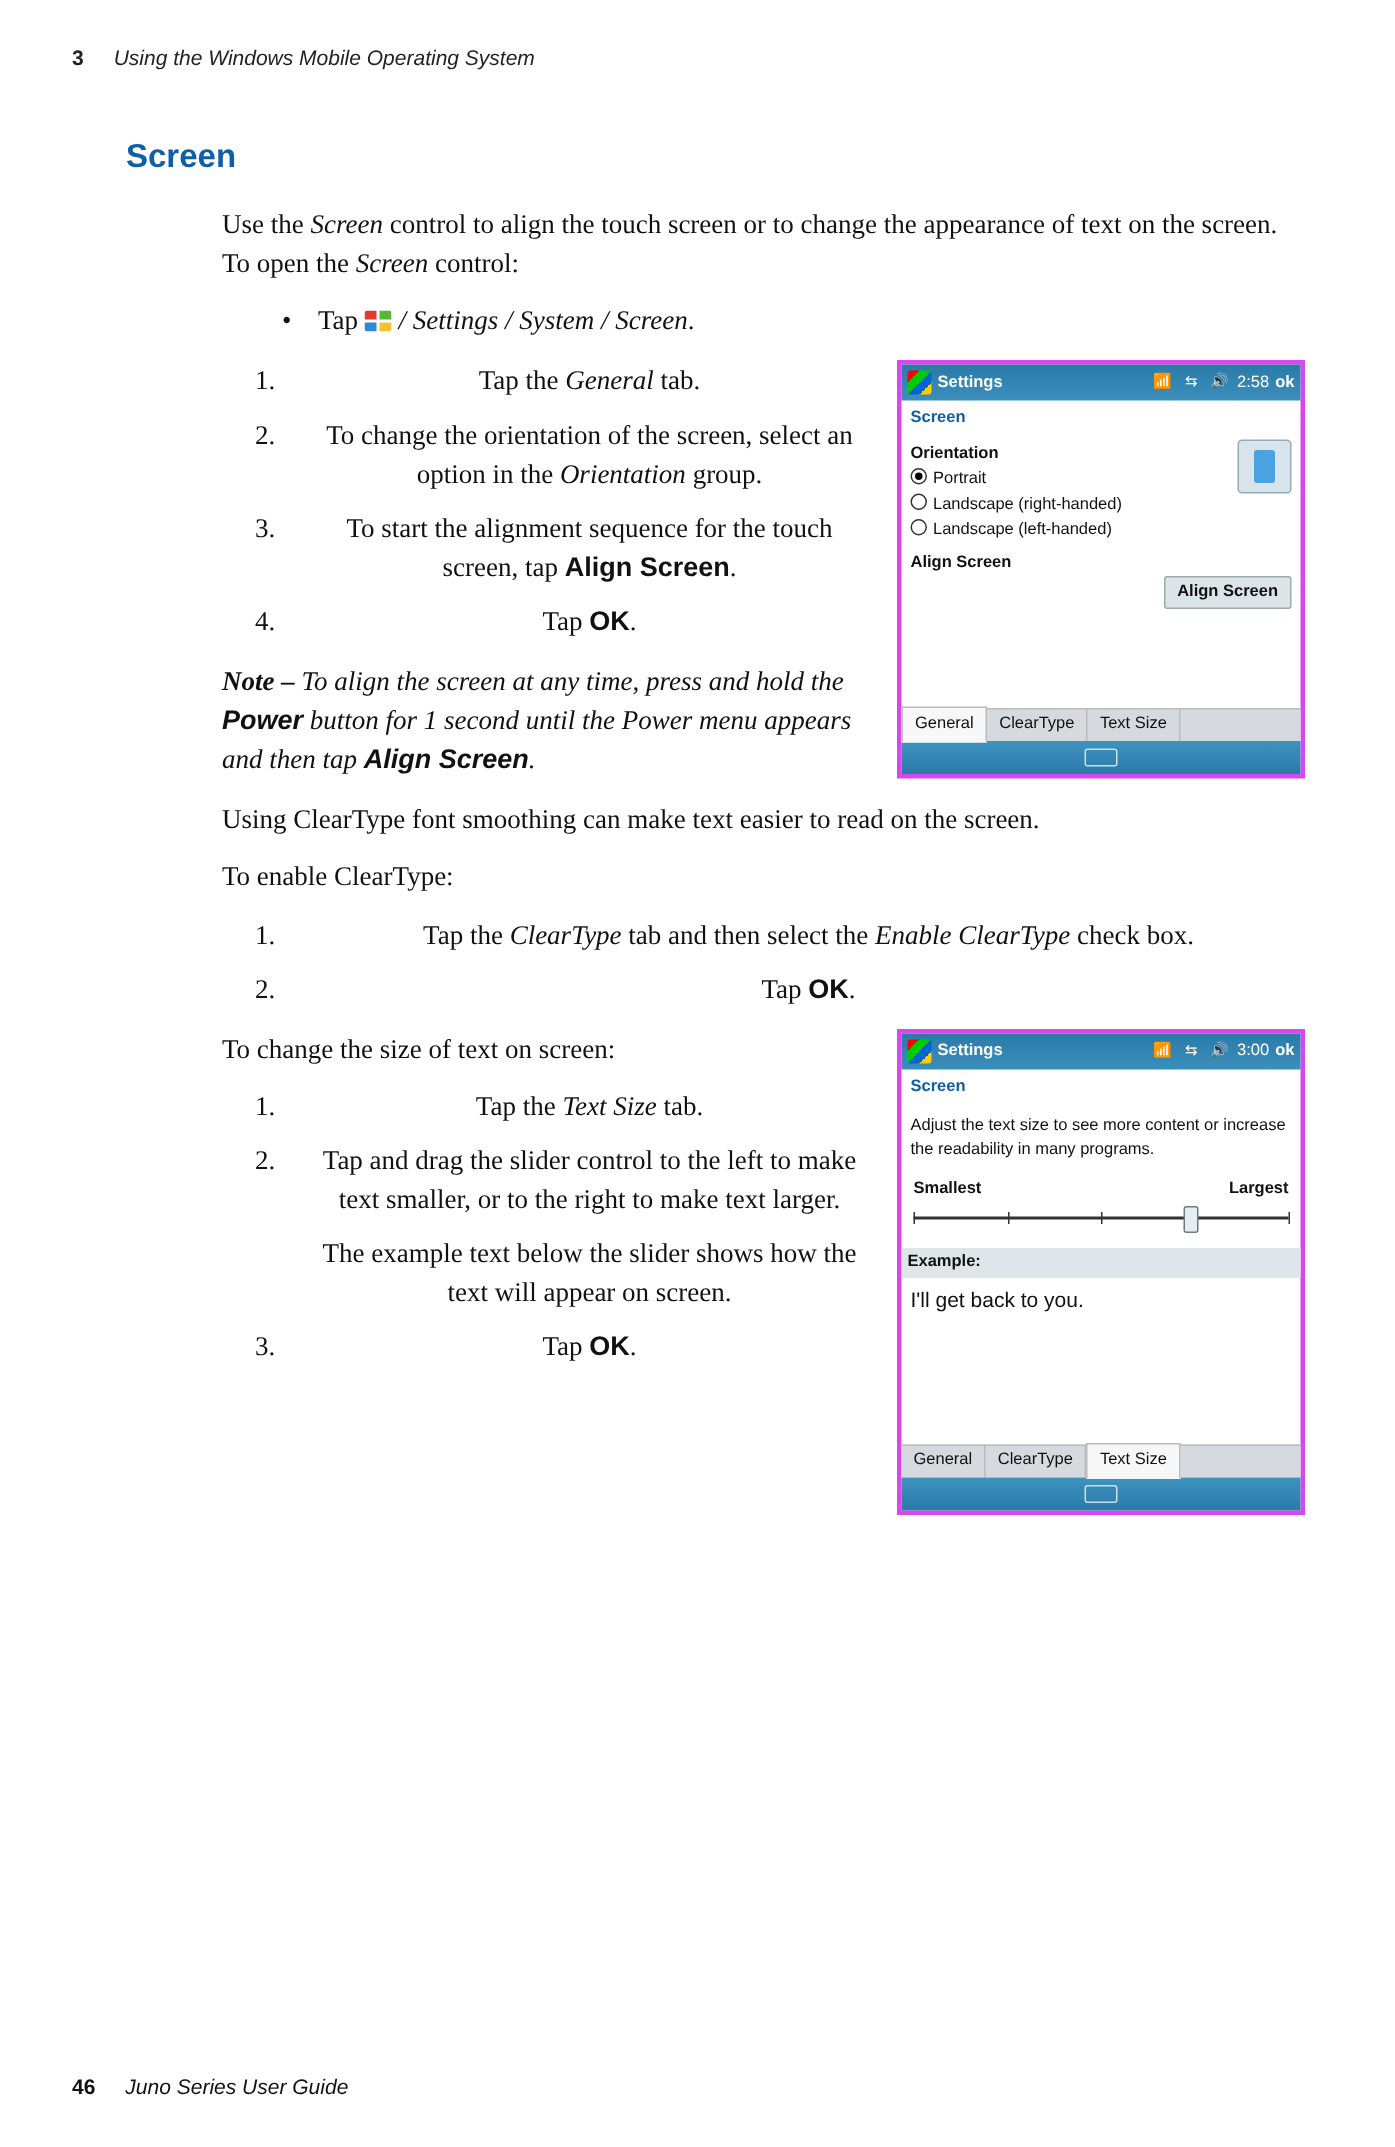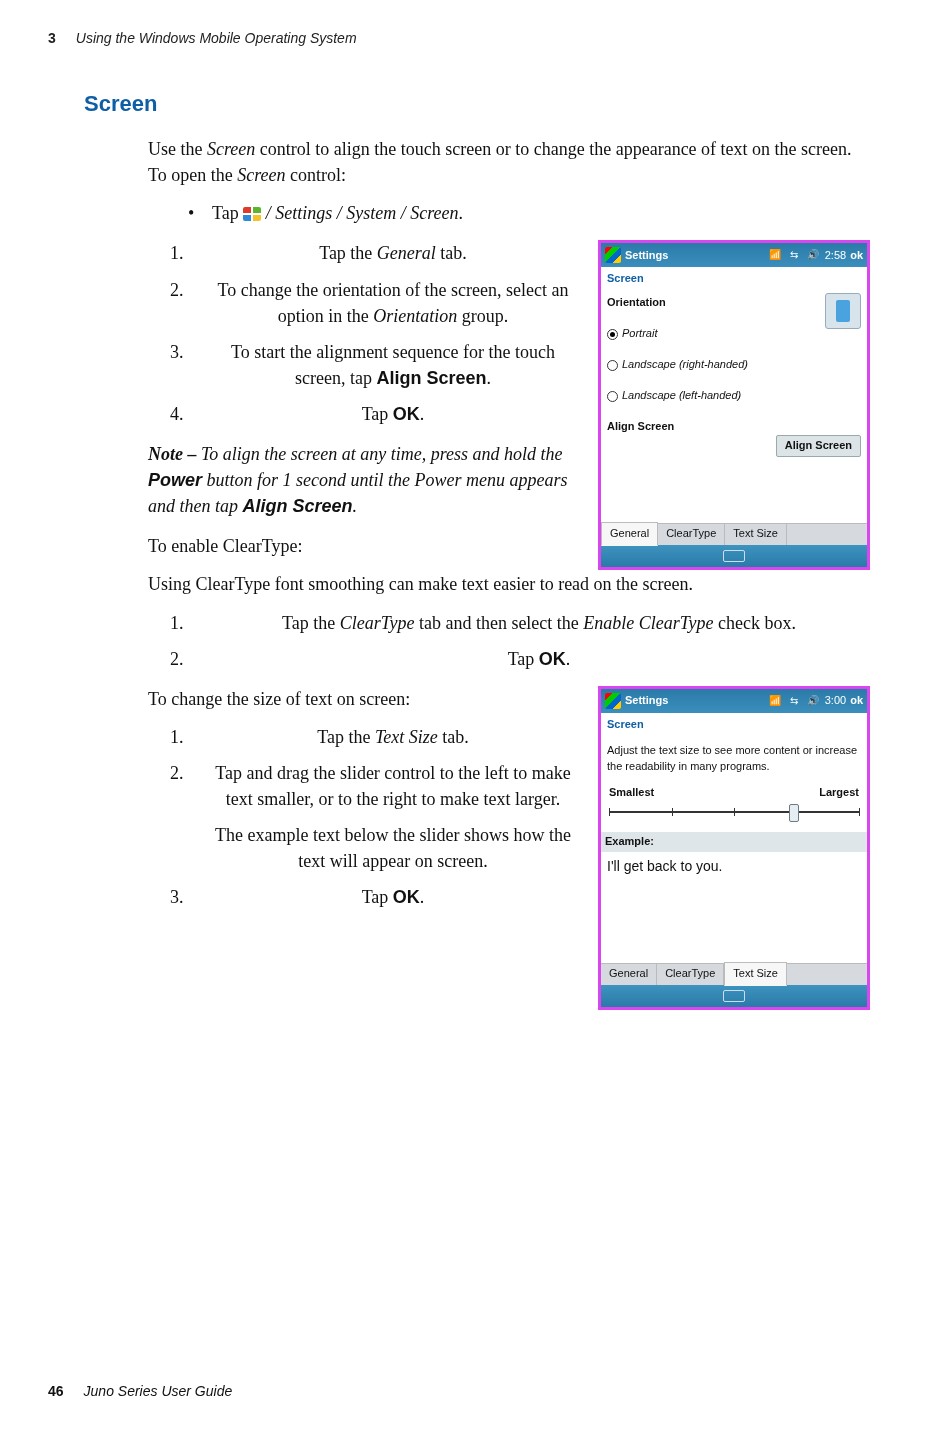--- a/index.html
+++ b/index.html
@@ -76,21 +76,21 @@
     padding: 0 4px;
     gap: 4px;
   }
   .sc-titlebar .wflag { width: 16px; height: 16px; background: linear-gradient(135deg,#f00 0 25%,#0c0 0 50%,#06c 0 75%,#fc0 0); border-radius:2px;}
   .sc-titlebar .tlabel { font-weight: bold; flex: 1; }
   .sc-titlebar .ticon { width: 15px; height: 14px; font-size:10px; text-align:center; }
   .sc-titlebar .ok { font-weight: bold; font-size:11px; }
   .sc-sub { color: #0f5fa6; font-weight: bold; padding: 4px 6px; }
   .sc-body { padding: 2px 6px 6px 6px; min-height: 100px; position:relative;}
   .sc-grp-title { font-weight: bold; margin-top:2px;}
-  .radio-row { display:flex; align-items:center; gap:4px; margin:15px 0;font-style:italic;}
+  .radio-row { display:flex; gap:4px; margin:1px 0;}
   .radio { width:11px;height:11px;border:1px solid #333;border-radius:50%;display:inline-flex;align-items:center;justify-content:center;}
   .radio.sel::after{content:"";width:5px;height:5px;background:#000;border-radius:50%;}
   .orient-btn { position:absolute; right:6px; top:2px; width:36px;height:36px; background:#d8e4ec;border:1px solid #9ab;border-radius:3px;display:flex;align-items:center;justify-content:center;}
   .orient-btn .dev { width:14px;height:22px;background:#4aa3de;border-radius:2px;}
   .align-desc { font-size: 10.5px; margin:2px 0 6px 0;}
   .align-btn { float:right; font-size:11px;font-weight:bold; padding:2px 8px; background:#dde4e8;border:1px solid #9aa;border-radius:2px;}
   .sc-tabs { display:flex; background:#d6dadf; border-top:1px solid #bbb; height:22px; align-items:flex-end;}
   .sc-tabs .tab { padding:3px 8px; font-size:11px; border-right:1px solid #bbb;}
   .sc-tabs .tab.active { background:#f7f7f7; border-top:1px solid #bbb;border-left:1px solid #bbb;border-right:1px solid #bbb; border-bottom:1px solid #f7f7f7; margin-bottom:-1px;}
   .sc-foot { height:22px; background:linear-gradient(#3e93bf,#2a7aa8); display:flex; justify-content:center; align-items:center;}
@@ -186,22 +186,22 @@
         <li><span>To change the orientation of the screen, select an option in the </span><em class="it">Orientation</em><span> group.</span></li>
         <li><span>To start the alignment sequence for the touch screen, tap </span><span class="sans-b">Align Screen</span><span>.</span></li>
         <li><span>Tap </span><span class="sans-b">OK</span><span>.</span></li>
       </ol>
       <p class="note-block">
         <span class="lead">Note – </span><span>To align the screen at any time, press and hold the </span><span class="sans-b">Power</span><span> button for 1 second until the Power menu appears and then tap </span><span class="sans-b">Align Screen</span><span>.</span>
       </p>
     </div>
   </div>
 
+  <p class="para">Using ClearType font smoothing can make text easier to read on the screen.</p>
   <p class="para">To enable ClearType:</p>
-  <p class="para">Using ClearType font smoothing can make text easier to read on the screen.</p>
   <ol class="steps">
     <li><span>Tap the </span><em class="it">ClearType</em><span> tab and then select the </span><em class="it">Enable ClearType</em><span> check box.</span></li>
     <li><span>Tap </span><span class="sans-b">OK</span><span>.</span></li>
   </ol>
 
   <div class="flex-wrap">
 
     <div class="screenshot" style="top:0;">
       <div class="sc-titlebar">
         <span class="wflag"></span>

